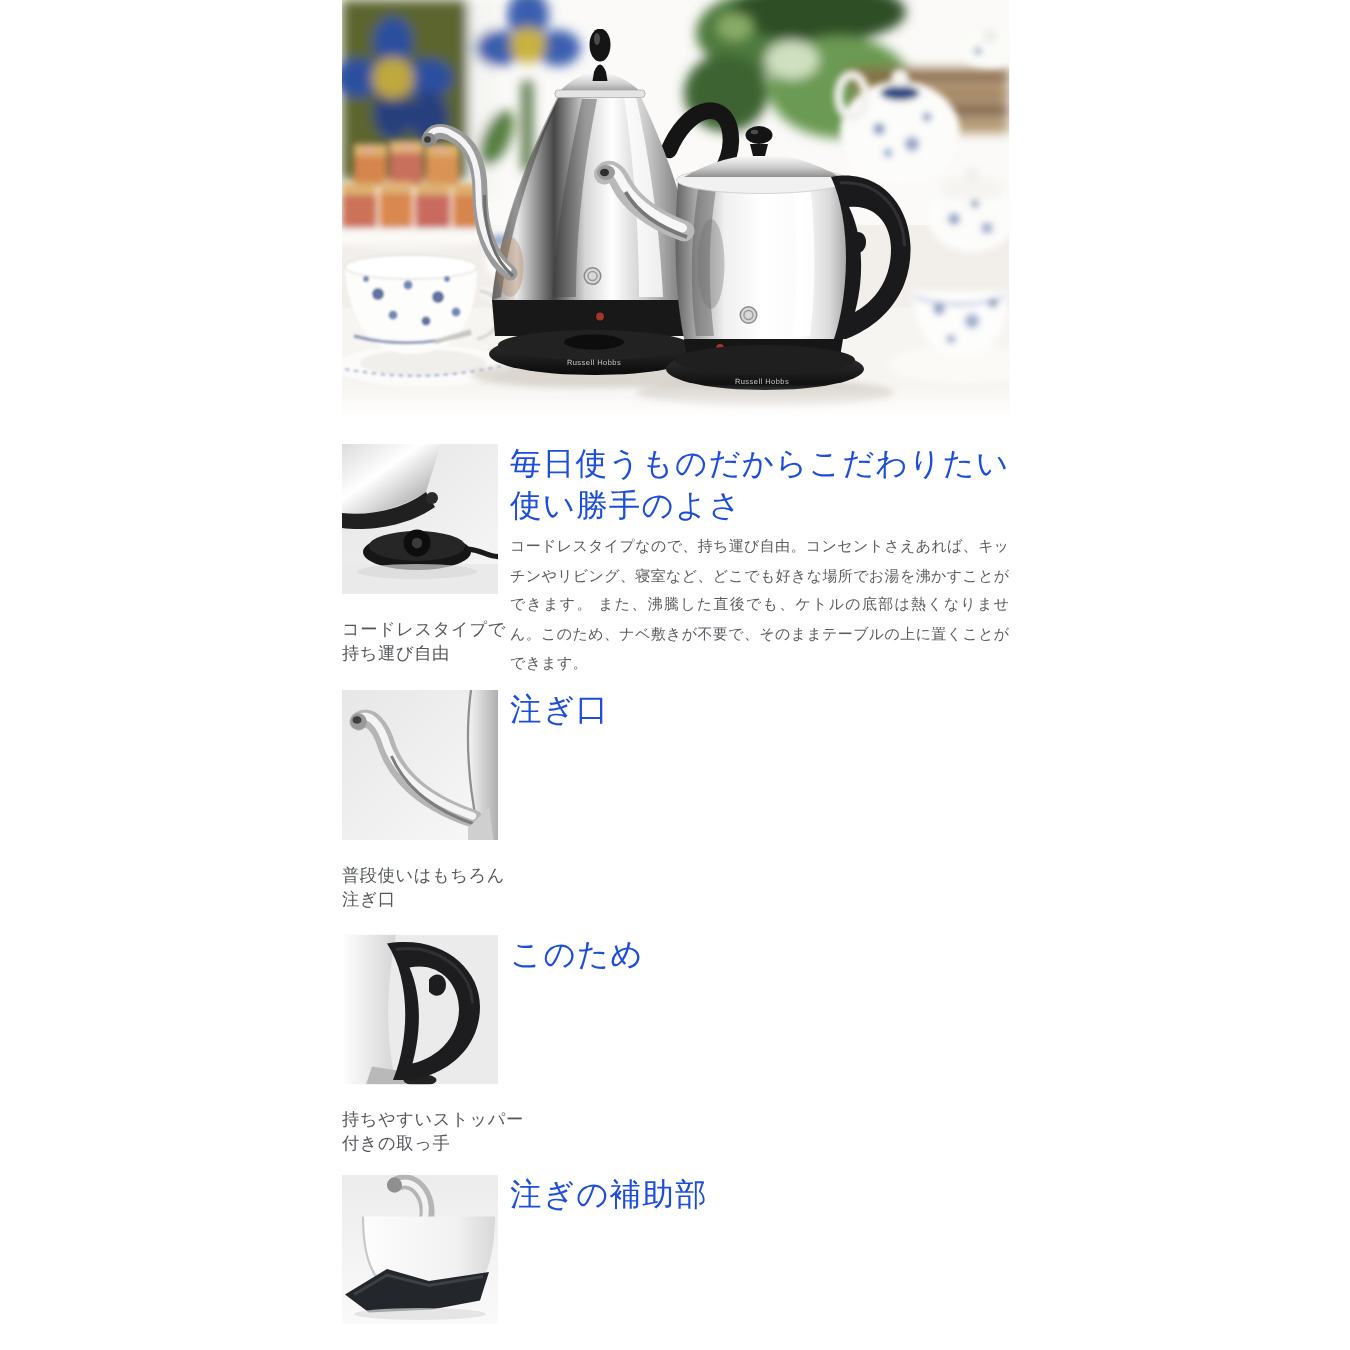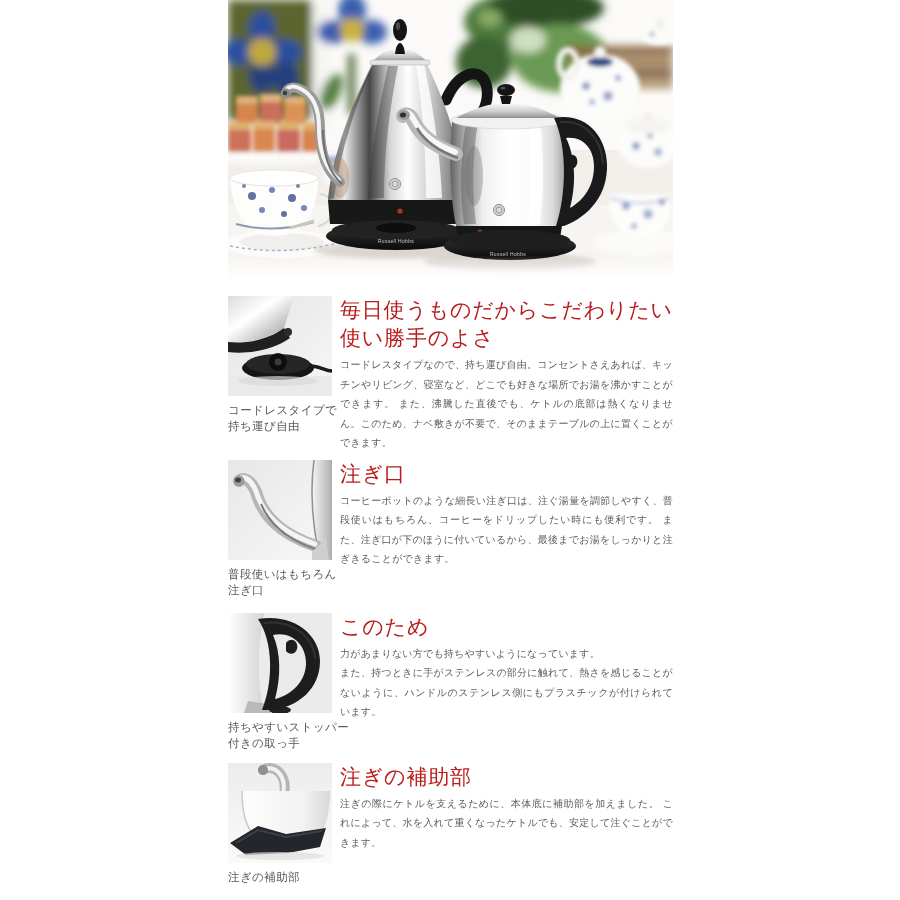--- a/index.html
+++ b/index.html
@@ -15,28 +15,28 @@
 
   .feature{display:flex;align-items:flex-start;}
   .feature.f1{margin-top:16px;}
   .feature.f1{margin-bottom:7px;}
   .feature.f2{margin-bottom:15px;}
   .feature.f3{margin-bottom:12px;}
   .thumb-col{width:104px;flex:0 0 104px;}
   .thumb{width:104px;height:100px;overflow:hidden;}
   .thumb svg{display:block;}
   .caption{
-    margin-top:6px;width:122px;
+    margin-top:16px;width:122px;
     font-size:11.5px;line-height:16px;letter-spacing:.4px;
     color:#55585b;white-space:pre-line;
   }
   .text-col{margin-left:8px;width:333px;}
   .text-col h2{
     margin:0 0 3px 0;font-size:21px;line-height:28px;font-weight:400;
-    letter-spacing:.8px;color:#b91c1c;white-space:pre-line;
+    letter-spacing:.8px;color:#1d4ed8;white-space:pre-line;
   }
   .text-col p{
     margin:0;font-size:10px;line-height:19.5px;letter-spacing:.2px;
     color:#5a5c5f;white-space:pre-line;text-align:justify;
   }
   .brand-text{font-size:5px;fill:#c9c9c9;letter-spacing:.3px;text-anchor:middle;
     font-family:"Liberation Sans",sans-serif;}
 </style>
 </head>
 <body>
@@ -351,21 +351,20 @@
             <circle cx="11" cy="21" r="5.5" fill="#9a9a9a"></circle>
               <ellipse cx="10" cy="20" rx="3" ry="2.5" fill="#3f3f3f"></ellipse>
             <path d="M84 92 L98 78 L101 100 L84 100 Z" fill="#cfcfcf"></path>
           </svg>
         </div>
         <div class="caption">普段使いはもちろん
 注ぎ口</div>
       </div>
       <div class="text-col">
         <h2>注ぎ口</h2>
-        <p>コーヒーポットのような細長い注ぎ口は、注ぐ湯量を調節しやすく、普段使いはもちろん、コーヒーをドリップしたい時にも便利です。 また、注ぎ口が下のほうに付いているから、最後までお湯をしっかりと注ぎきることができます。</p>
       </div>
     </section>
 
     <section class="feature f3">
       <div class="thumb-col">
         <div class="thumb">
           <svg width="104" height="100" viewBox="0 0 104 100" xmlns="http://www.w3.org/2000/svg">
             <defs>
               <linearGradient id="t3body" x1="0" y1="0" x2="1" y2="0">
                 <stop offset="0" stop-color="#ffffff"></stop>
@@ -381,22 +380,20 @@
               M45 22 C64 18 78 32 78 50 C78 68 64 82 47 86 C53 64 53 40 45 22 Z"></path>
             <path d="M58 30 C63 23 71 28 69 36 C67 42 61 42 58 38 Z" fill="#1d1d1f"></path>
             <path d="M36 10 C64 6 86 24 87 46" stroke="#3a3a3e" stroke-width="2" fill="none" opacity=".7"></path>
           </svg>
         </div>
         <div class="caption">持ちやすいストッパー
 付きの取っ手</div>
       </div>
       <div class="text-col">
         <h2>このため</h2>
-        <p>力があまりない方でも持ちやすいようになっています。
-また、持つときに手がステンレスの部分に触れて、熱さを感じることがないように、ハンドルのステンレス側にもプラスチックが付けられています。</p>
       </div>
     </section>
 
     <section class="feature f4">
       <div class="thumb-col">
         <div class="thumb">
           <svg width="104" height="100" viewBox="0 0 104 100" xmlns="http://www.w3.org/2000/svg">
             <defs>
               <linearGradient id="t4bg" x1="0" y1="0" x2="0" y2="1">
                 <stop offset="0" stop-color="#ececec"></stop>
@@ -416,18 +413,17 @@
             <path d="M14 28 C14 58 22 72 32 75" stroke="#c9c9c9" stroke-width="1.5" fill="none"></path>
             <path d="M2 80 L30 63 L58 71 L98 65 L92 84 L60 90 L18 92 Z" fill="#23262a"></path>
             <path d="M8 80 L30 67 L58 74 L94 68" stroke="#3d4147" stroke-width="2" fill="none"></path>
             <ellipse cx="52" cy="93" rx="44" ry="4" fill="#dddddd" opacity=".7"></ellipse>
           </svg>
         </div>
         <div class="caption">注ぎの補助部</div>
       </div>
       <div class="text-col">
         <h2>注ぎの補助部</h2>
-        <p>注ぎの際にケトルを支えるために、本体底に補助部を加えました。 これによって、水を入れて重くなったケトルでも、安定して注ぐことができます。</p>
       </div>
     </section>
 
   </div>
 </div>
 
 </body></html>

